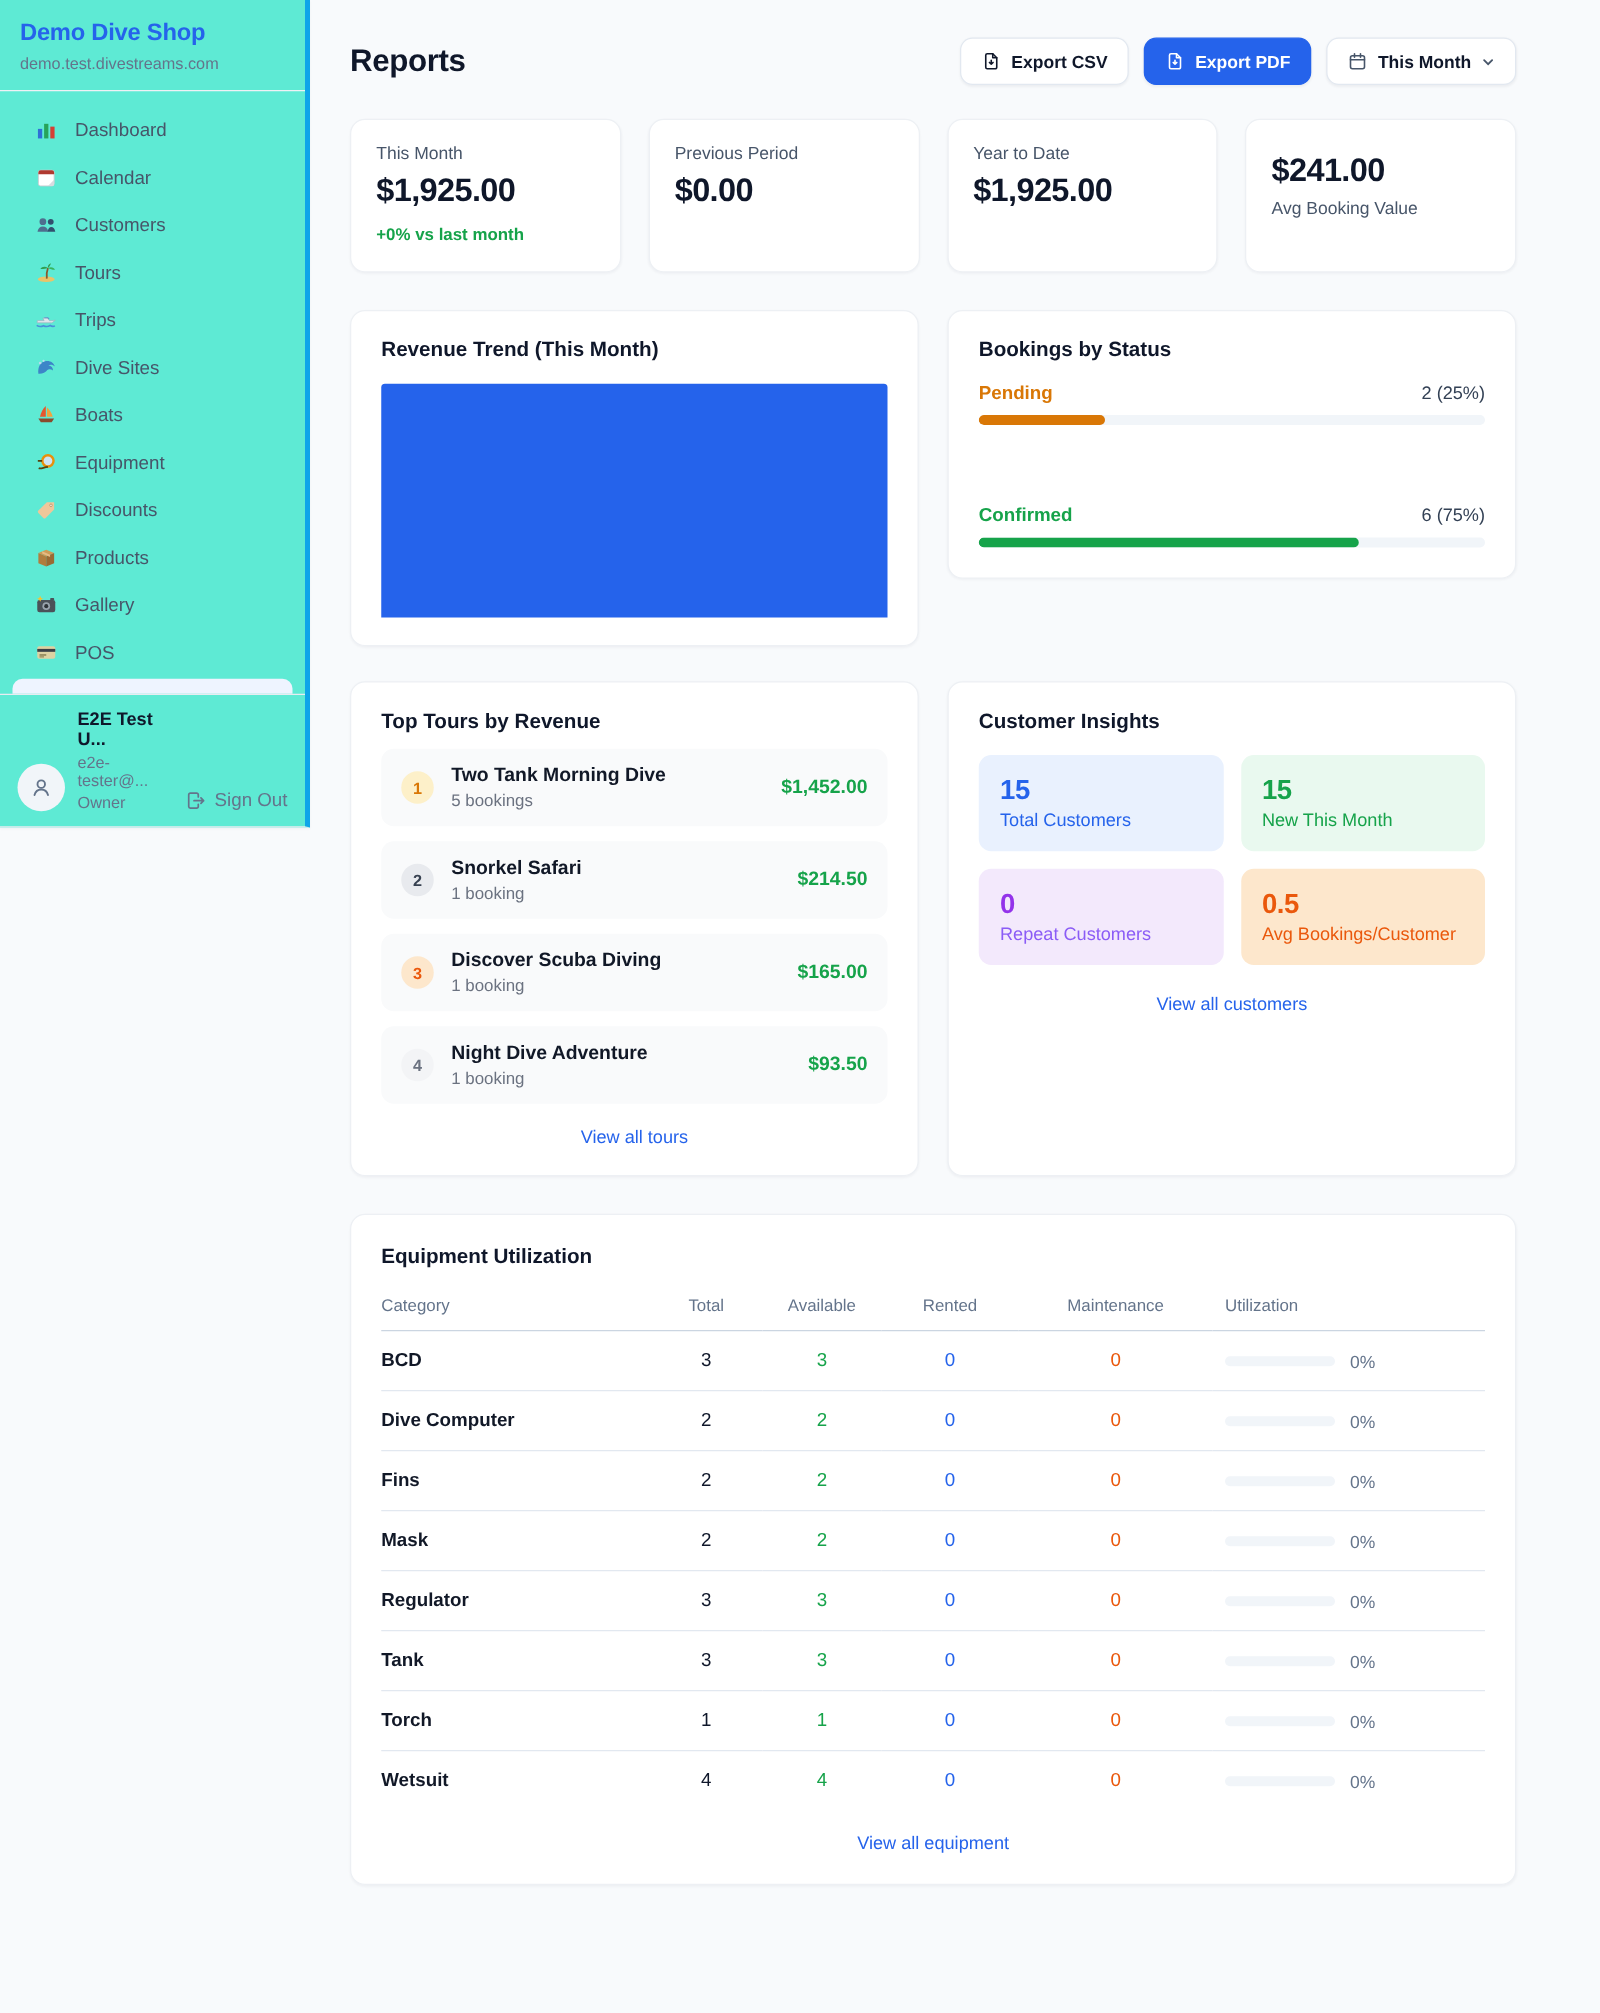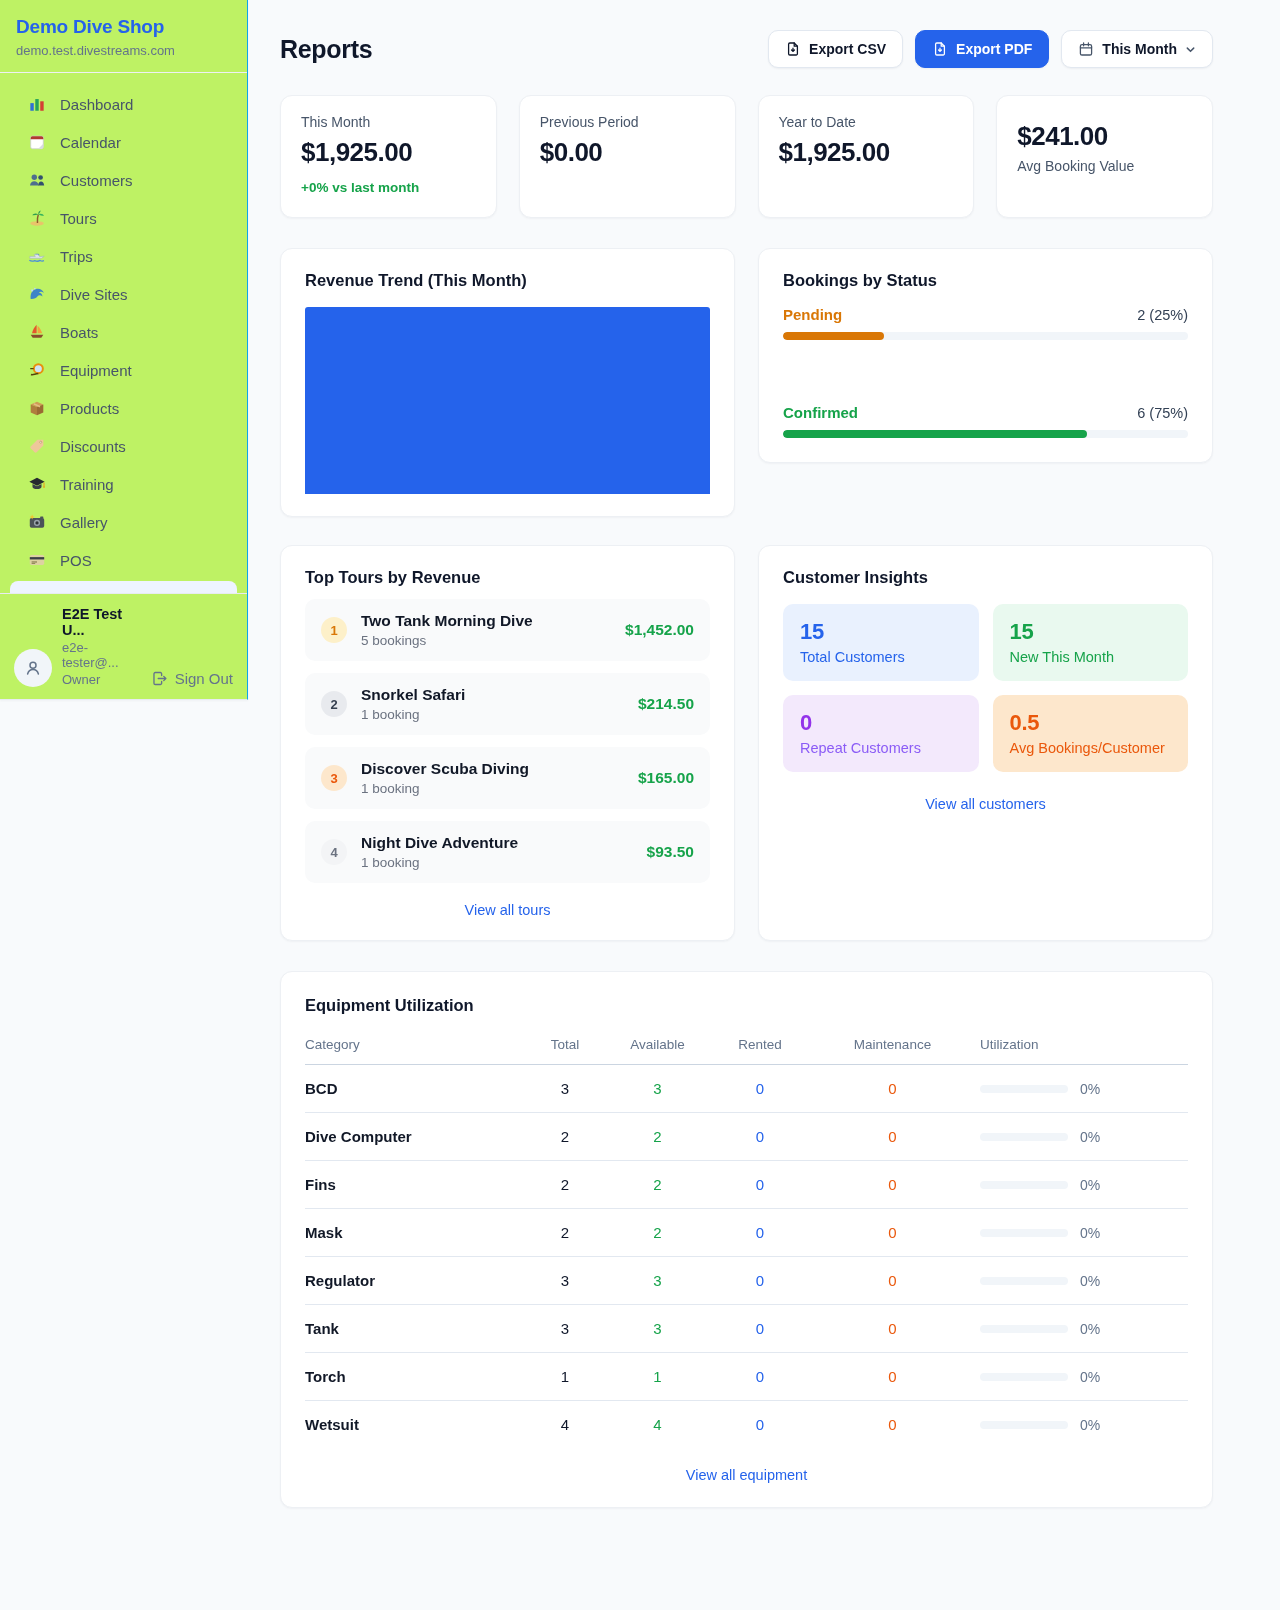--- a/index.html
+++ b/index.html
@@ -4,22 +4,22 @@
 <style>
   * { margin:0; padding:0; box-sizing:border-box; }
   html,body { width:1280px; height:1610px; overflow:hidden; }
   body {
     font-family:"Liberation Sans","DejaVu Sans",sans-serif;
     background:#f8fafc; color:#0f172a; position:relative;
   }
 
   
   .sidebar {
-    position:absolute; left:0; top:0; width:248px; background:#bef264;
-    border-right:1px solid #0ea5e9; border-bottom:1px solid #e8ecf1;
+    position:absolute; left:0; top:0; width:248px; background:#5eead4;
+    border-right:4px solid #0ea5e9; border-bottom:1px solid #e8ecf1;
     box-shadow:0 1px 2px rgba(16,24,40,.04);
   }
   .brand { padding:16px 16px 14px; border-bottom:1px solid #eef1f5; }
   .brand-name { font-size:19px; font-weight:800; color:var(--accent); letter-spacing:-.2px; }
   .brand-domain { font-size:13px; color:#64748b; margin-top:5px; }
   .nav { padding:12px 8px 0; list-style:none; }
   .nav-item {
     display:flex; align-items:center; gap:14px; padding:10px 20px;
     color:#475569; font-size:15px; border-radius:8px; cursor:pointer;
   }
@@ -236,47 +236,36 @@
           <svg viewBox="0 0 20 20">
             <circle cx="11.5" cy="8.5" r="5" fill="#cfe3f4" stroke="#e8900c" stroke-width="2.2"></circle>
             <path d="M6.3 8.5H2.5M11.5 13.8c-4 .4-6 2.2-8.2 1.2" stroke="#57420c" stroke-width="1.6" fill="none"></path>
           </svg>
         </span>
       <span>Equipment</span>
     </li>
     <li class="nav-item">
       <span class="nav-icon">
           <svg viewBox="0 0 20 20">
+            <path d="M3 10.5L10.5 3H17v6.5L9.5 17a1.5 1.5 0 01-2.1 0L3 12.6a1.5 1.5 0 010-2.1z" fill="#eec79a"></path>
+            <circle cx="14.2" cy="5.8" r="1.1" fill="#fff" stroke="#b98e5d" stroke-width=".8"></circle>
+          </svg>
+        </span>
+      <span>Discounts</span>
+    </li>
+    <li class="nav-item">
+      <span class="nav-icon">
+          <svg viewBox="0 0 20 20">
             <path d="M3 6l7-3 7 3-7 3z" fill="#cf9b55"></path>
             <path d="M3 6l7 3v9l-7-3z" fill="#b07d3e"></path>
             <path d="M10 9l7-3v9l-7 3z" fill="#9a6a33"></path>
             <path d="M6.4 4.5l7 3v2l-7-3z" fill="#e4bc85"></path>
           </svg>
         </span>
       <span>Products</span>
-    </li>
-    <li class="nav-item">
-      <span class="nav-icon">
-          <svg viewBox="0 0 20 20">
-            <path d="M3 10.5L10.5 3H17v6.5L9.5 17a1.5 1.5 0 01-2.1 0L3 12.6a1.5 1.5 0 010-2.1z" fill="#eec79a"></path>
-            <circle cx="14.2" cy="5.8" r="1.1" fill="#fff" stroke="#b98e5d" stroke-width=".8"></circle>
-          </svg>
-        </span>
-      <span>Discounts</span>
-    </li>
-    <li class="nav-item">
-      <span class="nav-icon">
-          <svg viewBox="0 0 20 20">
-            <path d="M10 3L1.5 7.5 10 12l8.5-4.5z" fill="#26292e"></path>
-            <path d="M5 10v3.2c0 1.3 2.2 2.3 5 2.3s5-1 5-2.3V10l-5 2.6z" fill="#3a3f46"></path>
-            <path d="M17.8 8.2v4.3" stroke="#e8a013" stroke-width="1.2"></path>
-            <circle cx="17.8" cy="13.3" r="1" fill="#e8a013"></circle>
-          </svg>
-        </span>
-      <span>Training</span>
     </li>
     <li class="nav-item">
       <span class="nav-icon">
           <svg viewBox="0 0 20 20">
             <rect x="2" y="5.5" width="16" height="11" rx="2" fill="#4b5259"></rect>
             <rect x="13.5" y="3.8" width="3.5" height="2.2" rx=".6" fill="#4b5259"></rect>
             <circle cx="10" cy="11" r="3.4" fill="#9aa4ad"></circle>
             <circle cx="10" cy="11" r="1.8" fill="#2e3338"></circle>
             <path d="M4.6 1.8l.8 1.9 1.9.8-1.9.8-.8 1.9-.8-1.9L1.9 4.5l1.9-.8z" fill="#f4c430"></path>
           </svg>

